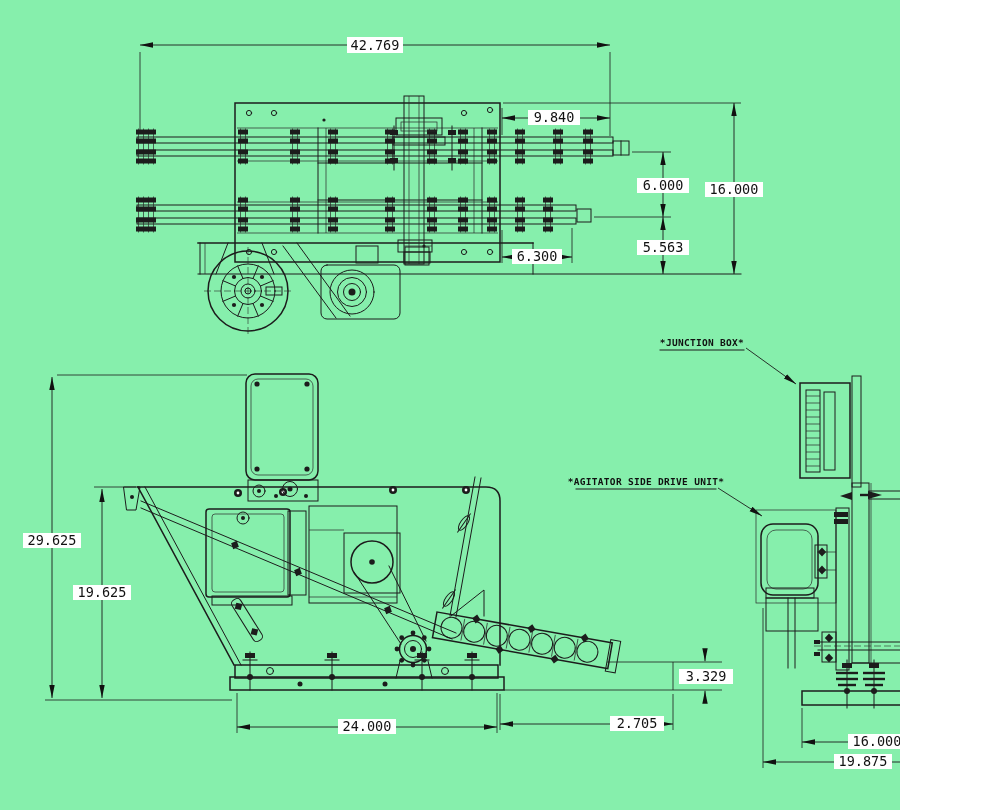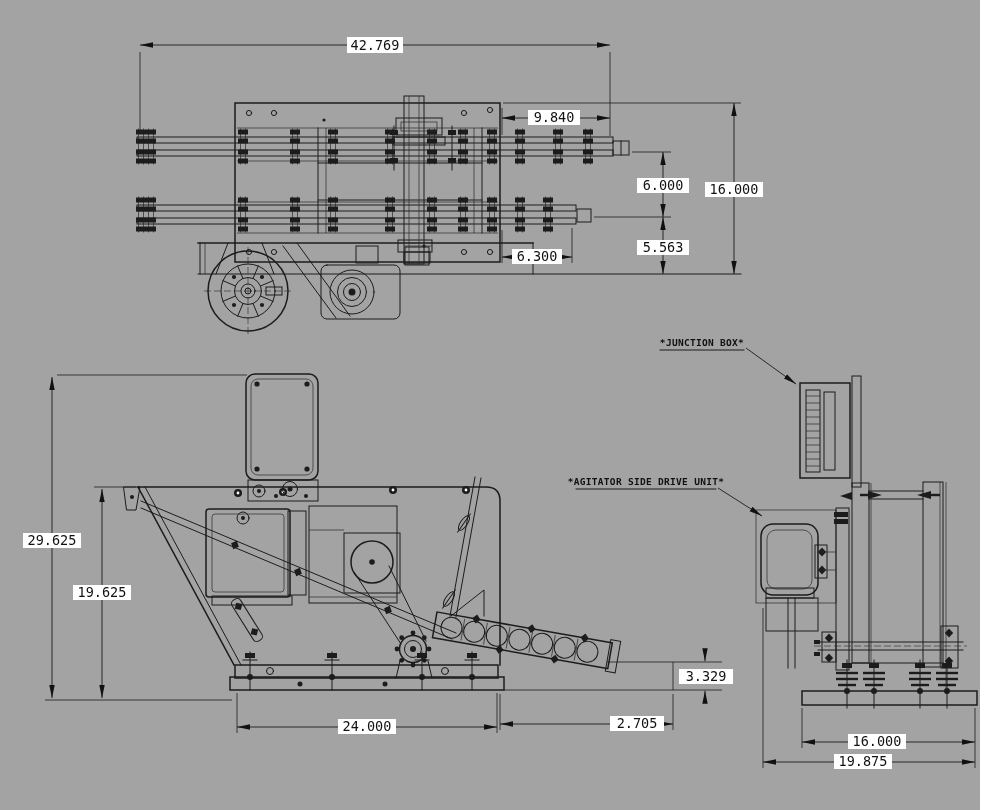--- a/index.html
+++ b/index.html
@@ -1,16 +1,16 @@
 <!DOCTYPE html>
 <html><head>
 <meta charset="utf-8">
 <style>
   html,body{margin:0;padding:0;background:#fff;}
-  .frame{width:980px;height:810px;background:#a3a3a3;position:relative;overflow:hidden;
+  .frame{width:900px;height:810px;background:#86efac;position:relative;overflow:hidden;
          font-family:"DejaVu Sans Mono","Liberation Mono",monospace;}
   svg{display:block;}
   .ln{stroke:#1c1c1c;fill:none;stroke-width:1;stroke-linecap:square;}
   .thk{stroke:#1c1c1c;fill:none;stroke-width:1.5;stroke-linecap:square;}
   .thin{stroke:#2a2a2a;fill:none;stroke-width:.7;}
   .cl{stroke:#2a2a2a;fill:none;stroke-width:.6;stroke-dasharray:7 3;}
   .fill{fill:#1c1c1c;stroke:none;}
   .dim{stroke:#1c1c1c;fill:none;stroke-width:.9;}
   .ext{stroke:#1c1c1c;fill:none;stroke-width:.8;}
   .w2{stroke:#1c1c1c;stroke-width:2.4;fill:none;}

